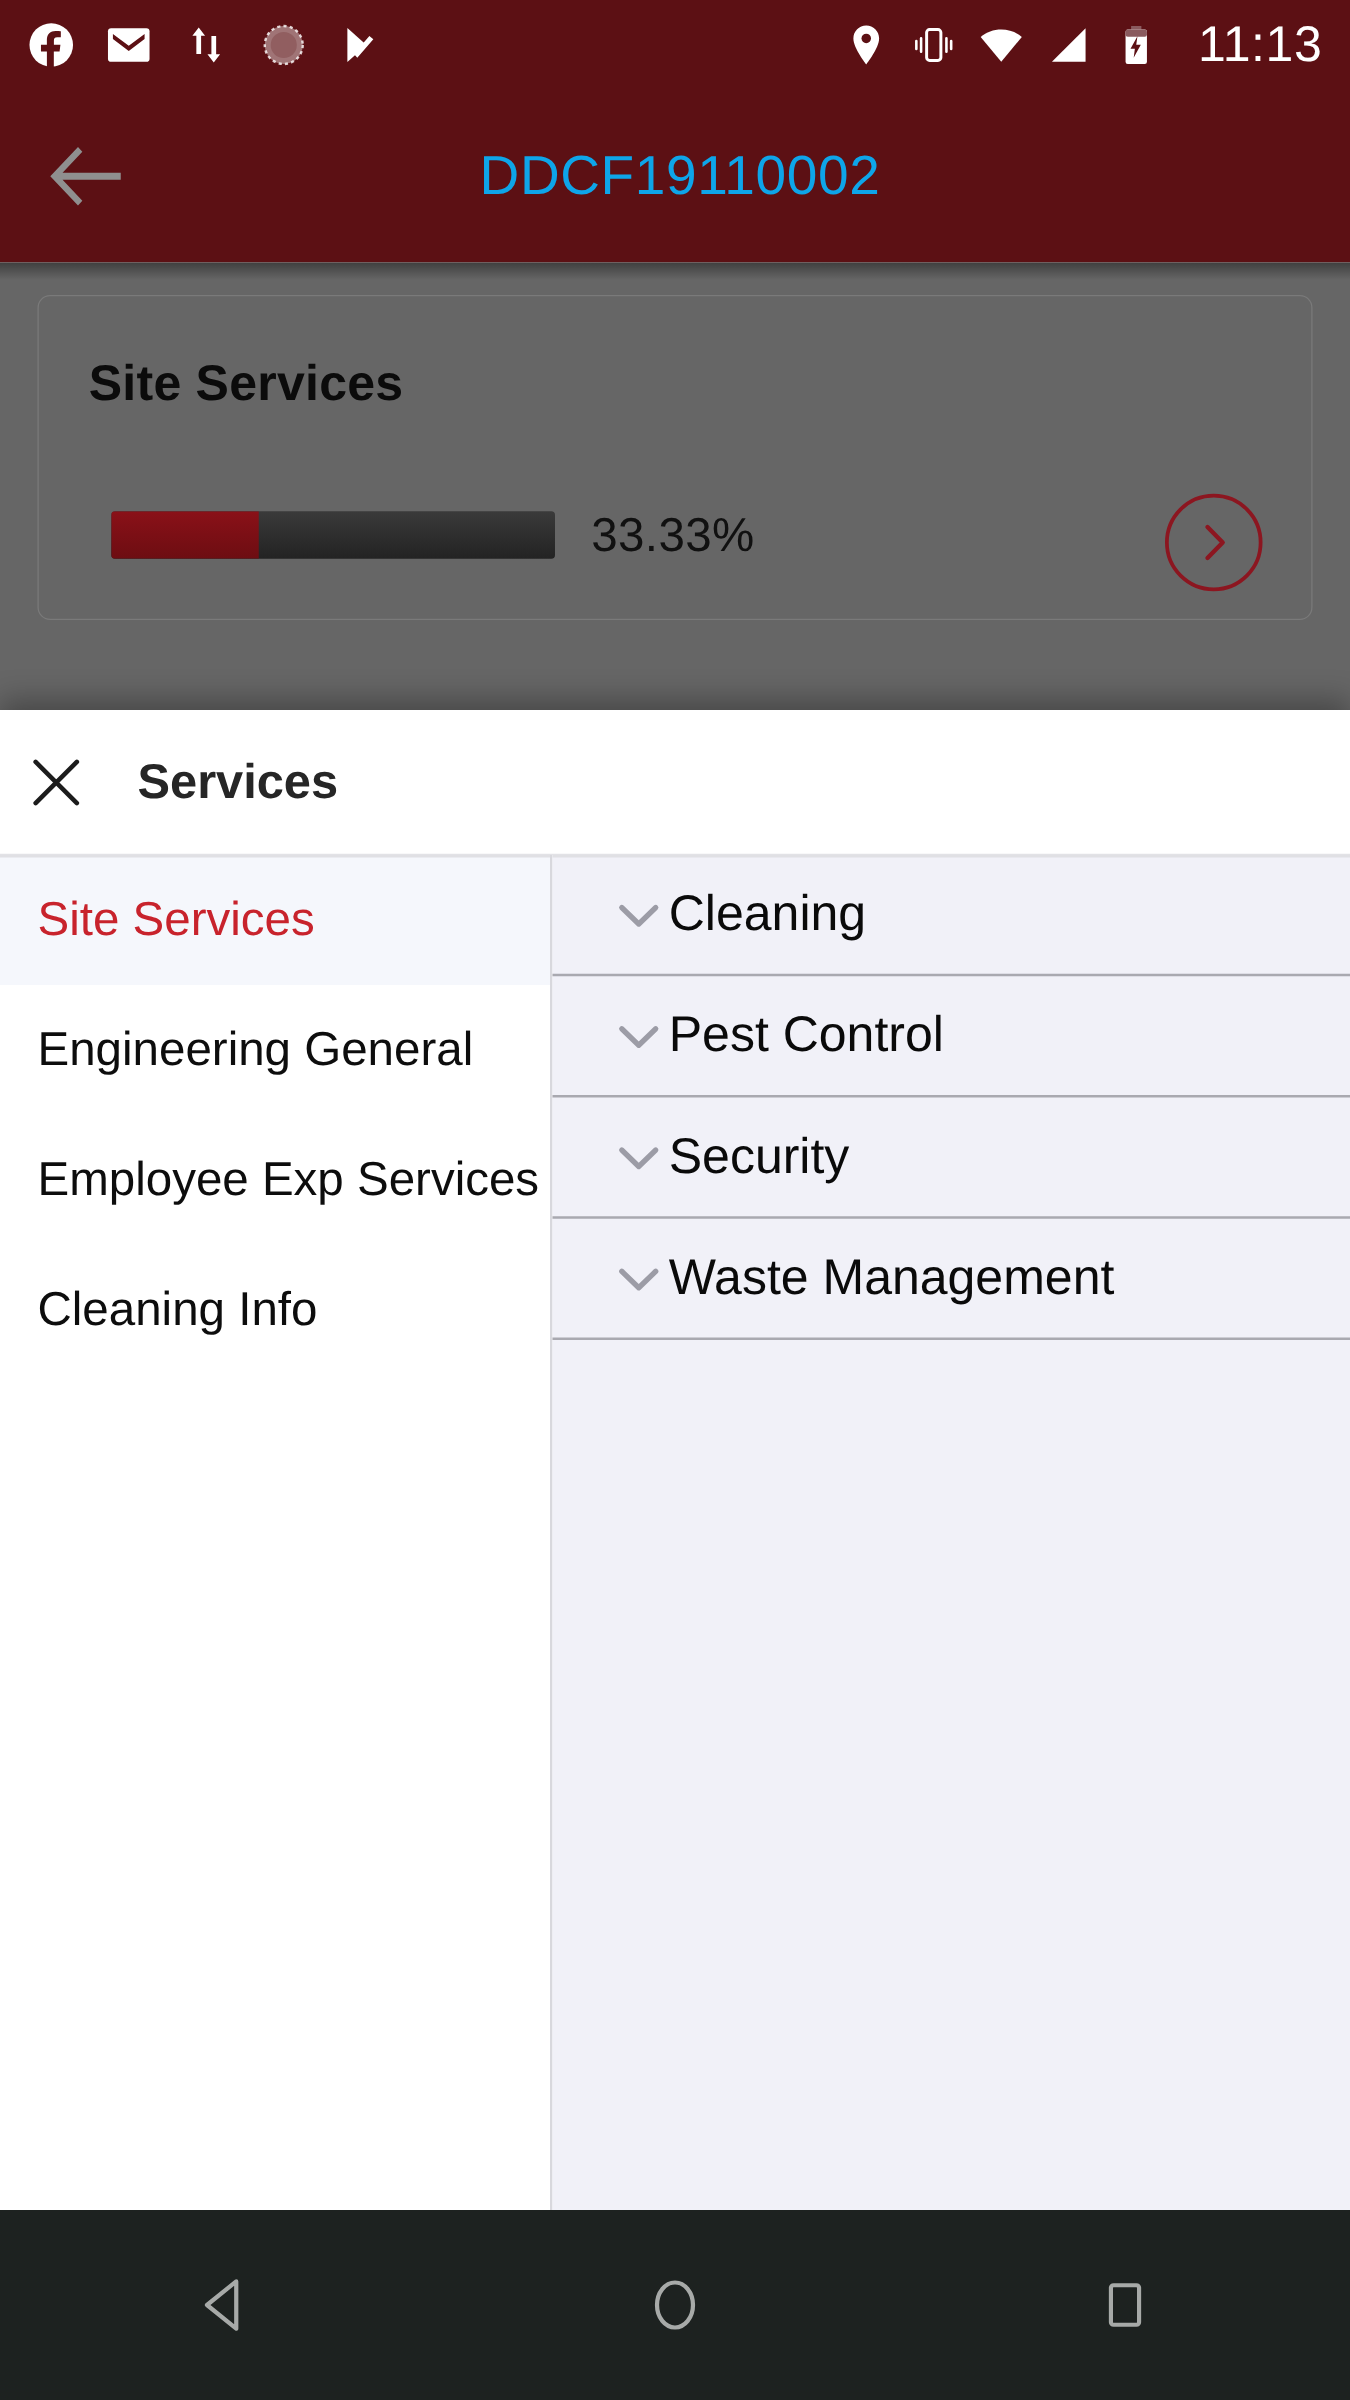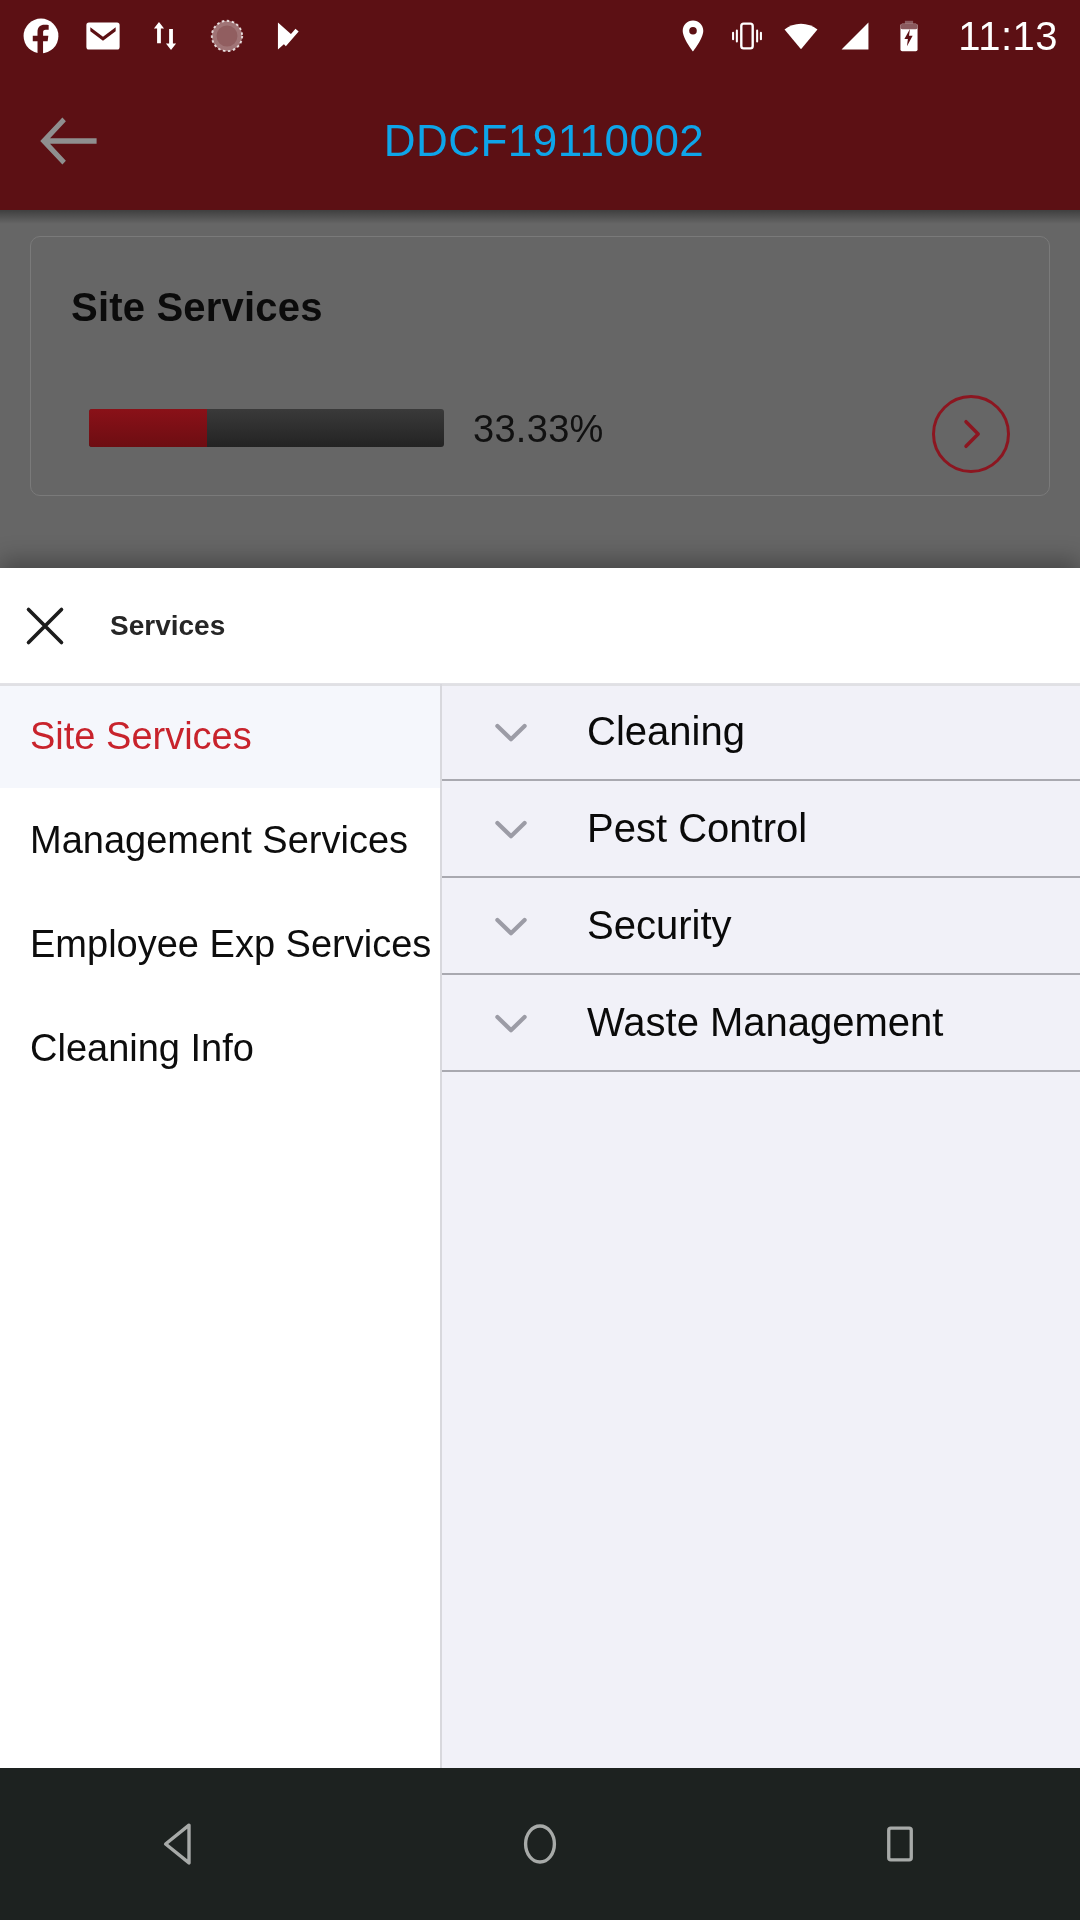--- a/index.html
+++ b/index.html
@@ -49,40 +49,40 @@
               border:3px solid #8c1620; border-radius:50%;
               display:flex; align-items:center; justify-content:center; }
 
   
   #sheet { position:absolute; left:0; top:568px; width:1080px; height:1200px;
            background:#ffffff; box-shadow:0 -8px 22px rgba(0,0,0,0.30); overflow:hidden; }
 
   #sheet-header { position:relative; height:116px; background:#ffffff;
                   display:flex; align-items:center; border-bottom:1px solid #e2e2e6; }
   #close-icon { width:46px; height:46px; margin-left:22px; flex:none; }
-  #sheet-title { margin-left:42px; font-size:28px; font-weight:700; color:#262626; }
+  #sheet-title { margin-left:42px; font-size:39px; font-weight:700; color:#262626; }
 
   #sheet-body { position:relative; display:flex; height:1084px; }
 
   
   #left-pane { width:440px; background:#ffffff; flex:none; position:relative; }
   .nav-item { height:104px; display:flex; align-items:center; padding-left:30px;
               font-size:38px; color:#0d0d0d; }
   .nav-item.active { background:#f5f7fc; color:#c8232c; }
   #nav-sep { position:absolute; left:0; top:0; width:100%; height:2px; background:#e0e0e4; }
 
   
   #pane-divider { width:2px; background:#d8d8dd; flex:none; }
 
   
   #right-pane { flex:1; background:#f1f1f8; position:relative; }
   .svc-row { height:97px; display:flex; align-items:center; padding-left:45px;
              border-bottom:2px solid #a9a9b0; }
   .svc-row .chev { width:48px; height:48px; flex:none; }
-  .svc-row .svc-label { margin-left:52px; font-size:40px; color:#0a0a0a; }
+  .svc-row .svc-label { font-size:40px; color:#0a0a0a; }
   #right-top-sep { position:absolute; left:0; top:0; width:100%; height:2px; background:#e0e0e4; }
 
   
   #nav-bar { position:absolute; left:0; bottom:0; width:1080px; height:152px;
              background:#1d2220; display:flex; align-items:center;
              justify-content:space-around; }
   .nav-btn { width:120px; height:90px; display:flex; align-items:center; justify-content:center; }
 </style>
 </head>
 <body>
@@ -183,21 +183,21 @@
 
     <div id="sheet-body">
 
       <div id="left-pane">
         <div id="nav-sep"></div>
 
         <div class="nav-item active">
           <span>Site Services</span>
         </div>
         <div class="nav-item">
-          <span>Management Services</span>
+          <span>Engineering General</span>
         </div>
         <div class="nav-item">
           <span>Employee Exp Services</span>
         </div>
         <div class="nav-item">
           <span>Cleaning Info</span>
         </div>
       </div>
 
       <div id="pane-divider"></div>

